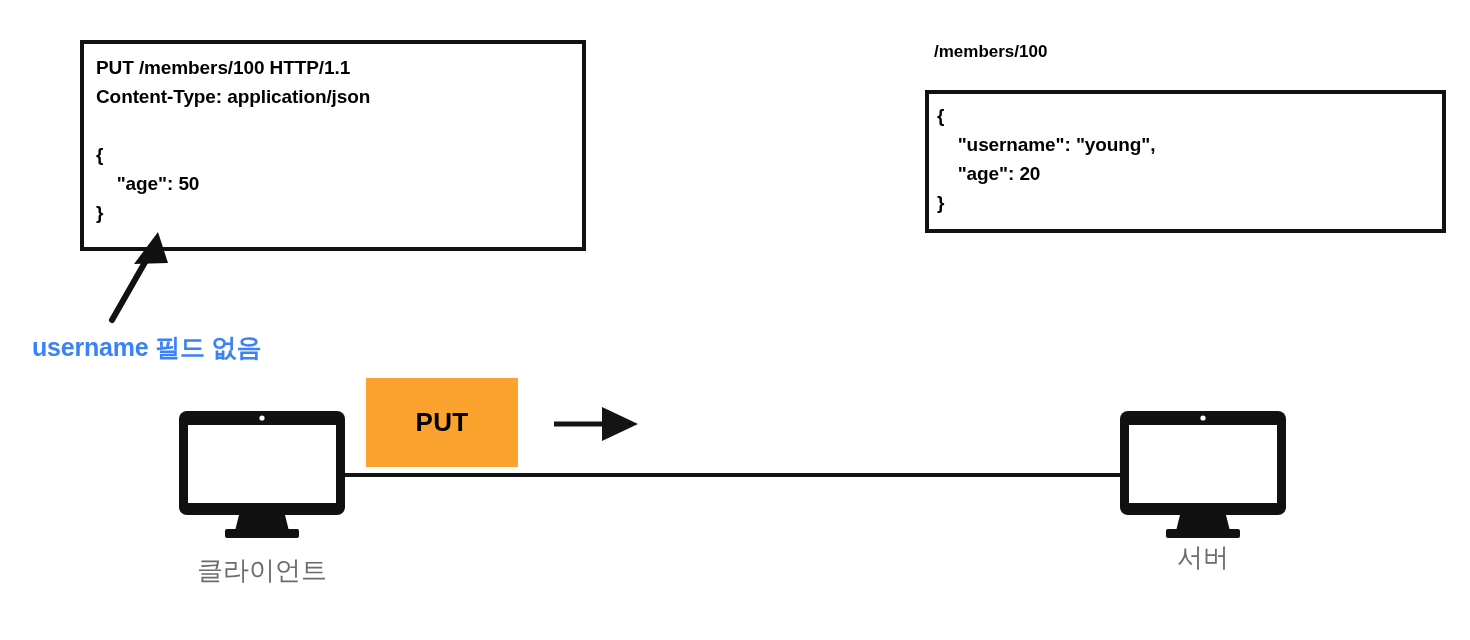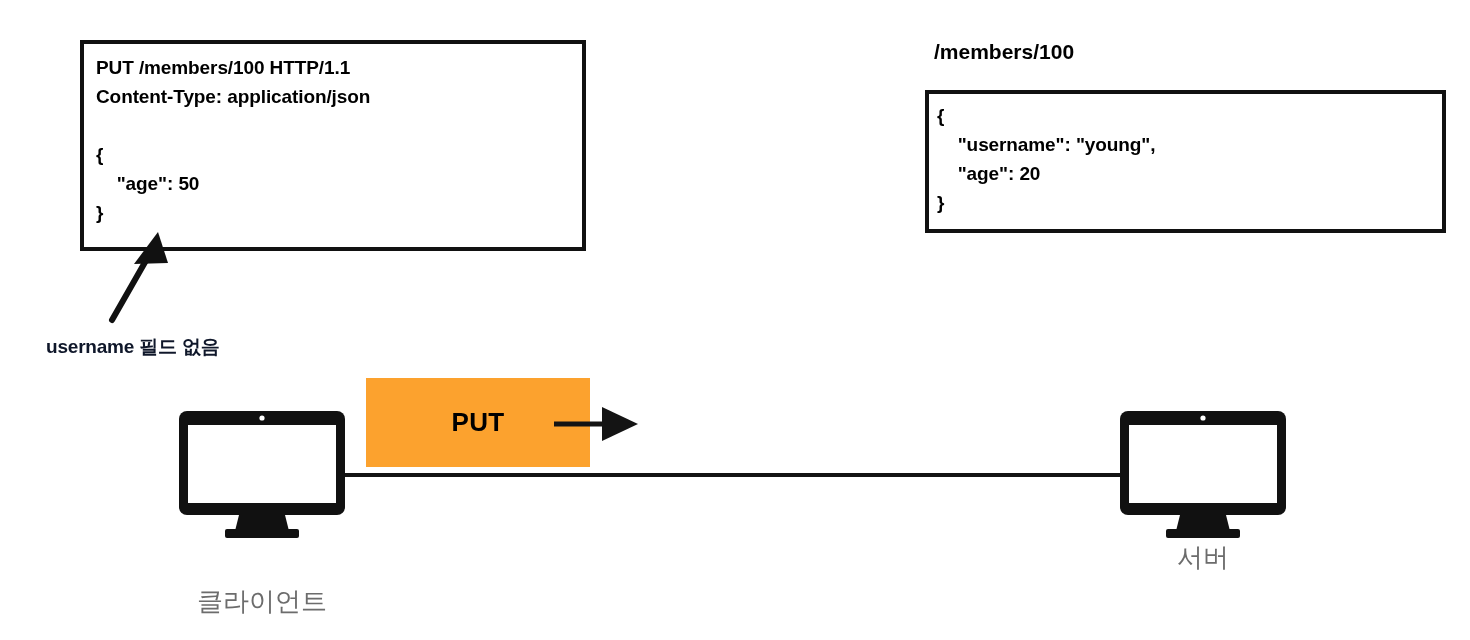--- a/index.html
+++ b/index.html
@@ -47,60 +47,60 @@
     top: 53px;
   }
 
   
   #resource-path {
     position: absolute;
     left: 934px;
     top: 38px;
     color: #000000;
     font-weight: 700;
-    font-size: 21px;
+    font-size: 17px;
     line-height: 28px;
   }
   #resource-box {
     left: 925px;
     top: 90px;
     width: 521px;
     height: 143px;
   }
   #resource-text {
     left: 937px;
     top: 101px;
   }
 
   
   #annotation-label {
     position: absolute;
-    left: 46px;
+    left: 32px;
     top: 331px;
-    color: #0f172a;
-    font-weight: 700;
-    font-size: 19px;
+    color: #3b82f6;
+    font-weight: 700;
+    font-size: 25px;
     line-height: 32px;
     letter-spacing: -0.2px;
     white-space: nowrap;
   }
   #annotation-arrow {
     position: absolute;
     left: 90px;
     top: 222px;
     width: 110px;
     height: 110px;
   }
 
   
   #method-badge {
     position: absolute;
     left: 366px;
     top: 378px;
-    width: 224px;
+    width: 152px;
     height: 89px;
     background: #fca22e;
     display: flex;
     align-items: center;
     justify-content: center;
   }
   #method-badge-label {
     color: #000000;
     font-weight: 700;
     font-size: 26px;
@@ -137,21 +137,21 @@
 
   .node-label {
     position: absolute;
     color: #6c6c6c;
     font-weight: 400;
     font-size: 26px;
     line-height: 34px;
     white-space: nowrap;
     text-align: center;
   }
-  #client-label { left: 177px; top: 584px; width: 170px; }
+  #client-label { left: 177px; top: 553px; width: 170px; }
   #server-label { left: 1118px; top: 540px; width: 170px; }
 </style>
 </head>
 <body>
 
 <div id="canvas">
 
   <div class="sketch-box" id="request-box"></div>
   <div class="code-block" id="request-text">PUT /members/100 HTTP/1.1
 Content-Type: application/json

